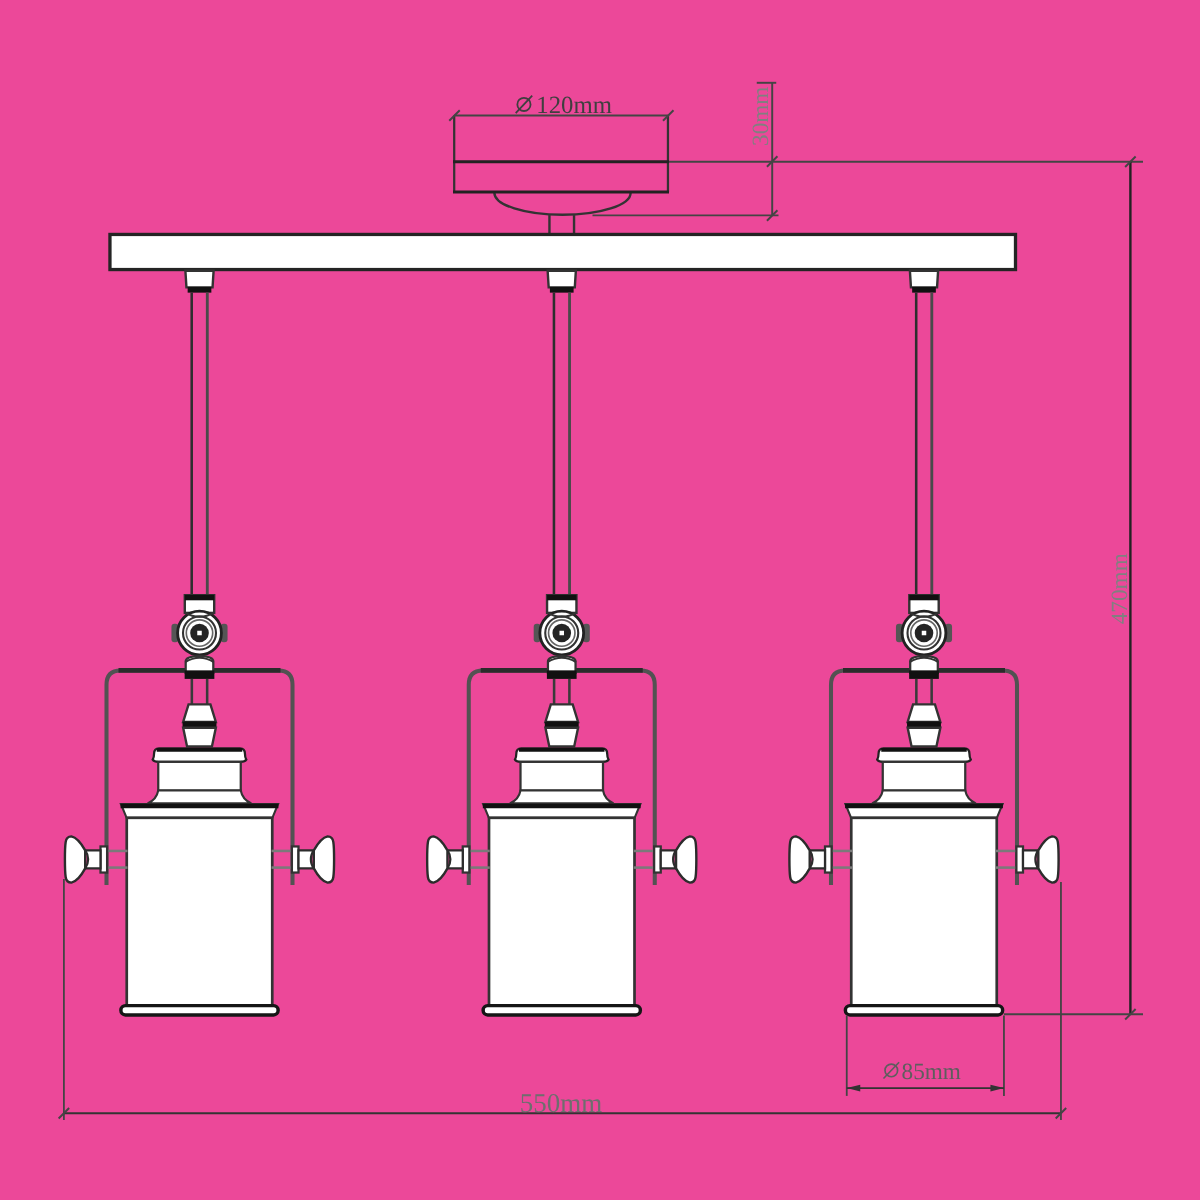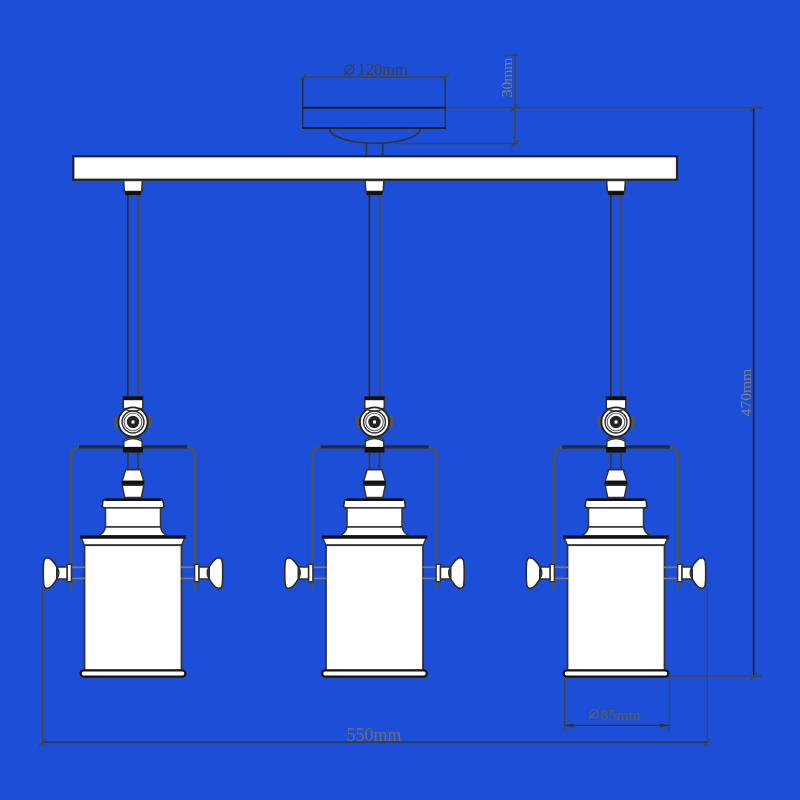--- a/index.html
+++ b/index.html
@@ -1,16 +1,16 @@
 <!DOCTYPE html>
 <html><head>
 <meta charset="utf-8">
 <style>
   html,body{margin:0;padding:0;background:#ffffff;}
-  .wrap{width:800px;height:800px;position:relative;background:#1d4ed8;}
+  .wrap{width:800px;height:800px;position:relative;background:#ec4899;}
   text{font-family:"Liberation Serif", serif;}
 </style>
 </head>
 <body>
 <div class="wrap">
 <svg width="800" height="800" viewBox="0 0 800 800">
 <defs>
 
   <g id="screw">
     <line x1="-61.5" y1="567.3" x2="-48" y2="567.3" stroke="#7a7a7a" stroke-width="1.7"></line>

